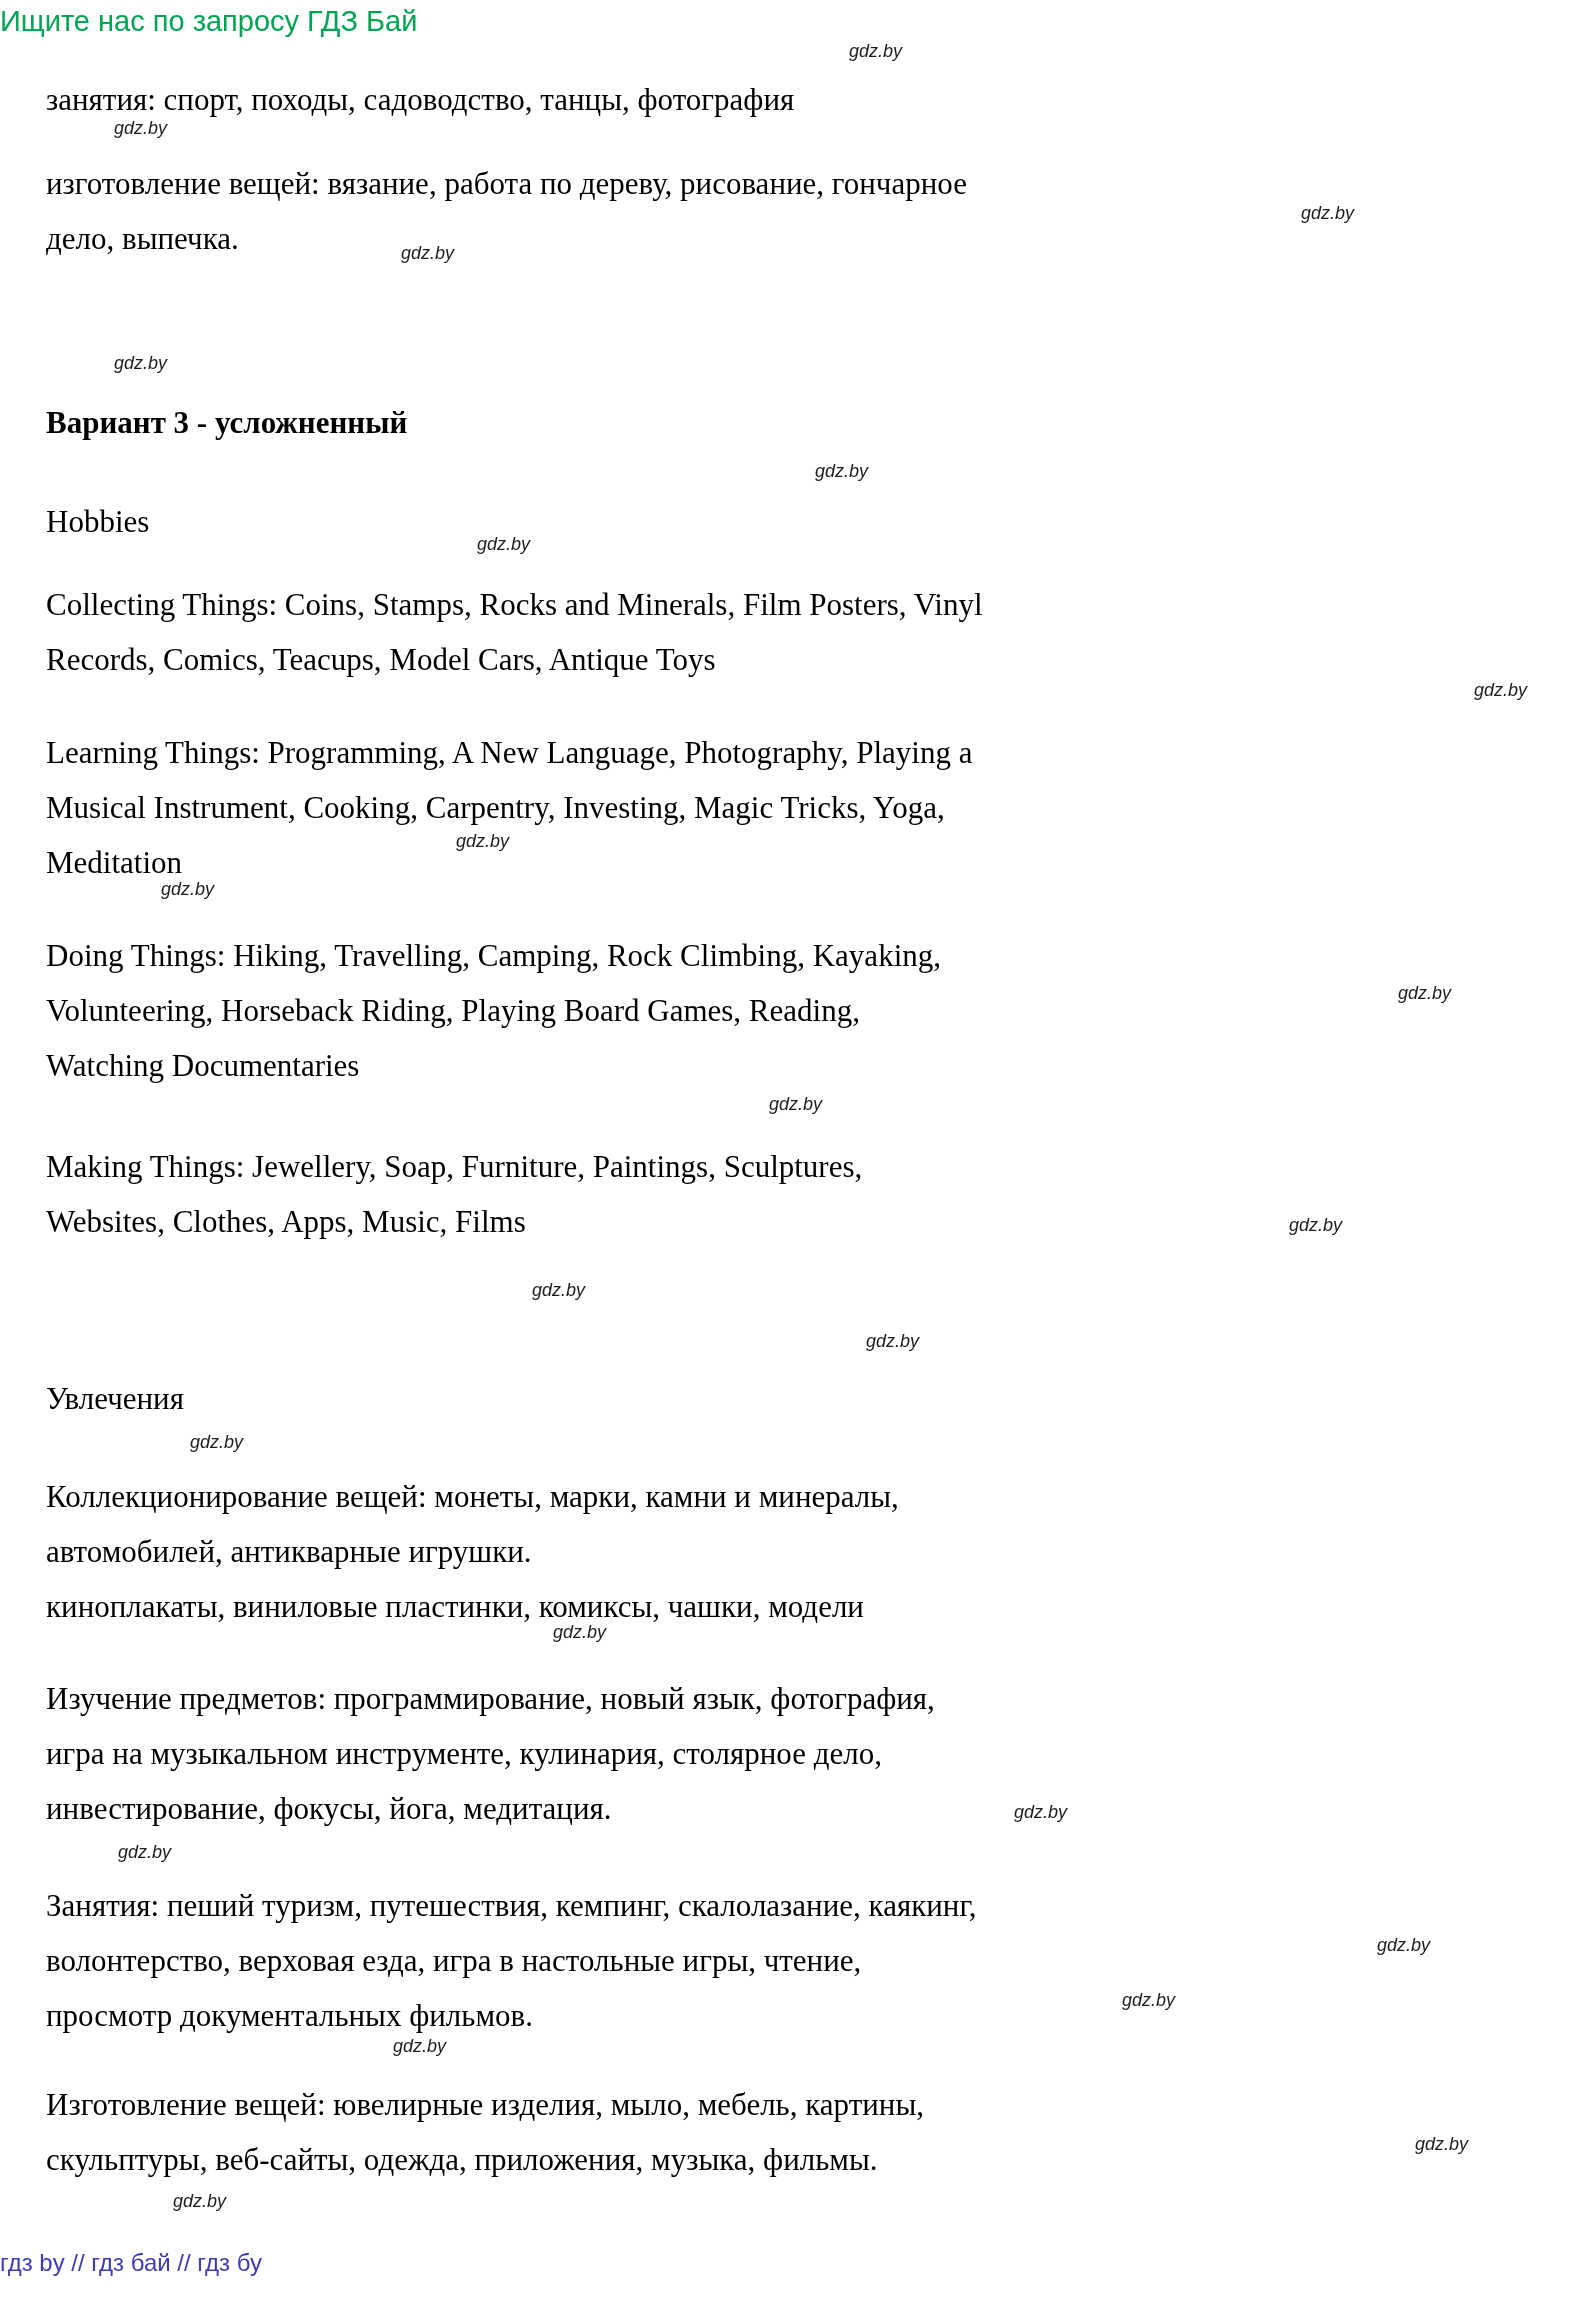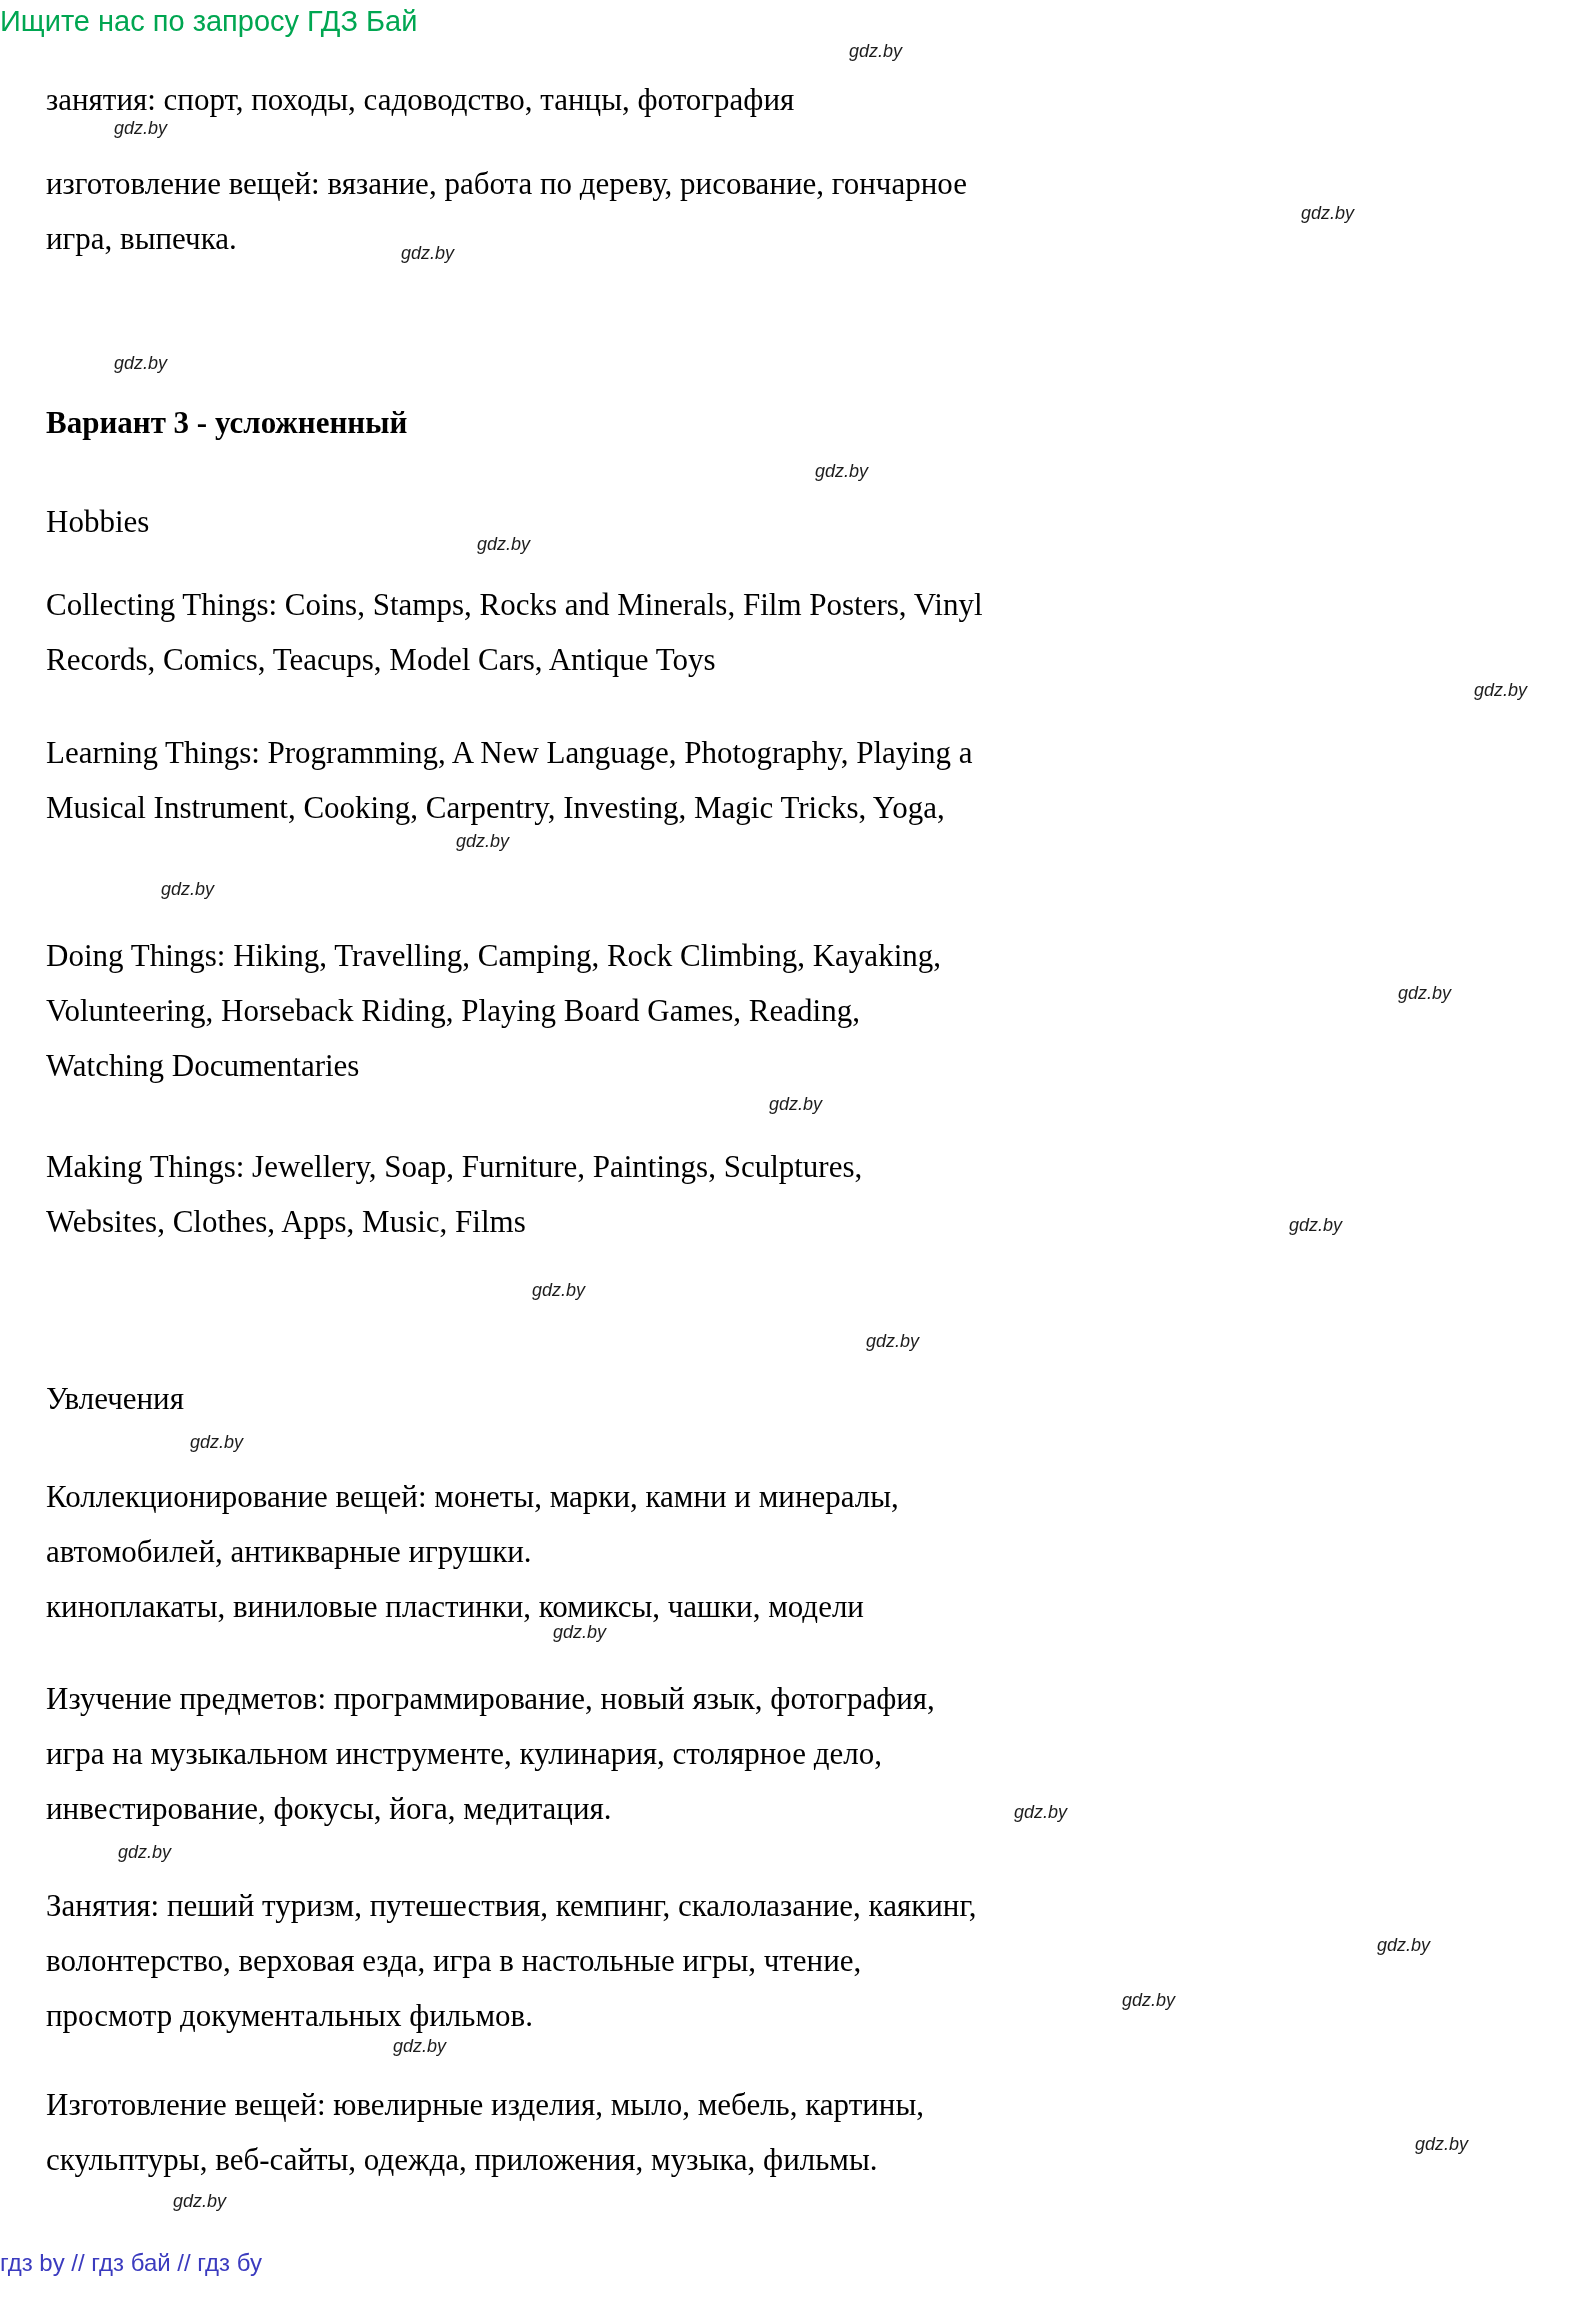--- a/index.html
+++ b/index.html
@@ -61,39 +61,40 @@
 <body>
 
 <div class="promo">Ищите нас по запросу ГДЗ Бай</div>
 
 <div class="block" style="top:72px">
   <div class="line">занятия: спорт, походы, садоводство, танцы, фотография</div>
 </div>
 
 <div class="block" style="top:156px">
   <div class="line">изготовление вещей: вязание, работа по дереву, рисование, гончарное</div>
-  <div class="line">игра, выпечка.</div>
+  <div class="line">дело, выпечка.</div>
 </div>
 
 <div class="block heading" style="top:395px">
   <div class="line">Вариант 3 - усложненный</div>
 </div>
 
 <div class="block" style="top:494px">
   <div class="line">Hobbies</div>
 </div>
 
 <div class="block" style="top:577px">
   <div class="line">Collecting Things: Coins, Stamps, Rocks and Minerals, Film Posters, Vinyl</div>
   <div class="line">Records, Comics, Teacups, Model Cars, Antique Toys</div>
 </div>
 
 <div class="block" style="top:725px">
   <div class="line">Learning Things: Programming, A New Language, Photography, Playing a</div>
   <div class="line">Musical Instrument, Cooking, Carpentry, Investing, Magic Tricks, Yoga,</div>
+  <div class="line">Meditation</div>
 </div>
 
 <div class="block" style="top:928px">
   <div class="line">Doing Things: Hiking, Travelling, Camping, Rock Climbing, Kayaking,</div>
   <div class="line">Volunteering, Horseback Riding, Playing Board Games, Reading,</div>
   <div class="line">Watching Documentaries</div>
 </div>
 
 <div class="block" style="top:1139px">
   <div class="line">Making Things: Jewellery, Soap, Furniture, Paintings, Sculptures,</div>

